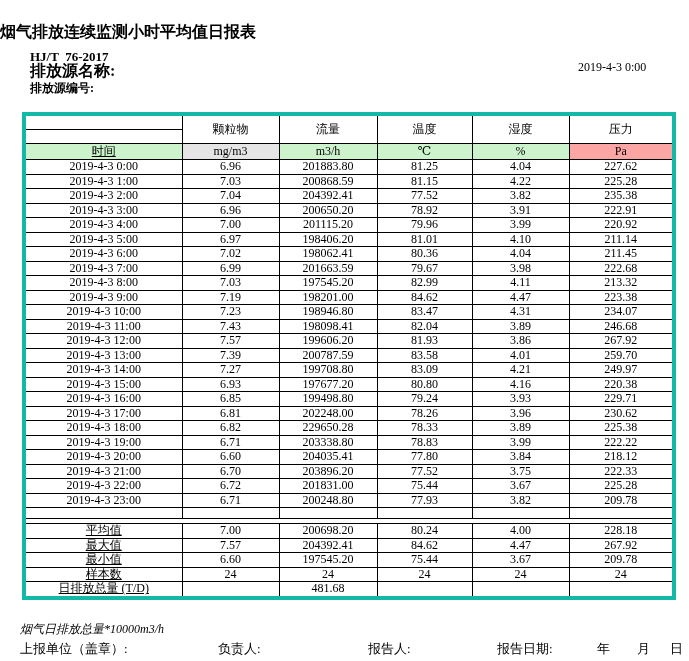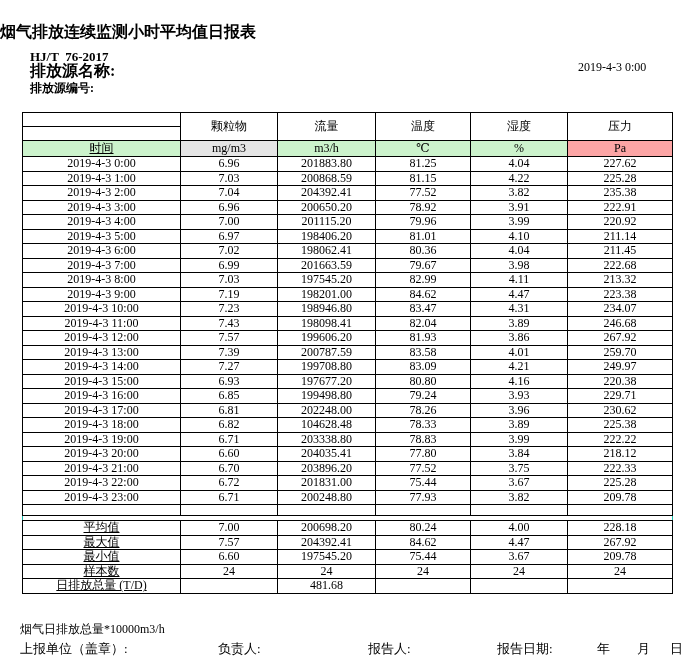--- a/index.html
+++ b/index.html
@@ -9,37 +9,37 @@
   }
   .std-code { position:absolute; left:30px; top:6px; font-weight:bold; font-size:13px; white-space:pre;margin-top:43px; }
   .title { position:absolute; left:0; top:22px; width:689px; text-align:left; font-weight:bold; font-size:16px; }
   .src-name { position:absolute; left:30px; top:61px; font-weight:bold; font-size:16px; }
   .src-id { position:absolute; left:30px; top:80px; font-weight:bold; font-size:12px; }
   .report-datetime { position:absolute; left:578px; top:60px; font-size:12px; }
 
   table.report {
     position:absolute; left:22px; top:112px; width:650px;
     border-collapse:collapse; table-layout:fixed;
-    border:1px solid #14b8a6;
+    border:4px solid #14b8a6;
   }
   table.report td, table.report th {
     border:1px solid #000; padding:0; margin:0;
     text-align:center; vertical-align:middle;
     font-weight:normal; font-size:12px; line-height:1.05;
     white-space:nowrap; overflow:hidden;
   }
   tr.h-row td, tr.h-row th { height:13px; }
   tr.unit-row td, tr.unit-row th { height:15px; font-size:12px;margin-top:44px; }
   tr.data-row td { height:13.5px; }
   tr.empty-row td { height:10px; }
   tr.spacer-row td { border:0; height:4px; }
   tr.sum-row td { height:13.5px; }
   .u { text-decoration:underline; }
 
-  .footer-note { position:absolute; left:20px; top:621px; font-size:12px; }
+  .footer-note { position:absolute; left:20px; top:621px; font-size:12px;font-style:italic; }
   .f-unit { position:absolute; left:20px; top:640px; font-size:13px; }
   .f-resp { position:absolute; left:218px; top:640px; font-size:13px; }
   .f-reporter { position:absolute; left:368px; top:640px; font-size:13px; }
   .f-date { position:absolute; left:497px; top:640px; font-size:13px; }
   .f-year { position:absolute; left:597px; top:640px; font-size:13px; }
   .f-month { position:absolute; left:637px; top:640px; font-size:13px; }
   .f-day { position:absolute; left:670px; top:640px; font-size:13px; }
 </style>
 </head>
 <body>
@@ -221,21 +221,21 @@
         <td>2019-4-3 17:00</td>
         <td>6.81</td>
         <td>202248.00</td>
         <td>78.26</td>
         <td>3.96</td>
         <td>230.62</td>
       </tr>
       <tr class="data-row">
         <td>2019-4-3 18:00</td>
         <td>6.82</td>
-        <td>104628.48</td>
+        <td>229650.28</td>
         <td>78.33</td>
         <td>3.89</td>
         <td>225.38</td>
       </tr>
       <tr class="data-row">
         <td>2019-4-3 19:00</td>
         <td>6.71</td>
         <td>203338.80</td>
         <td>78.83</td>
         <td>3.99</td>

